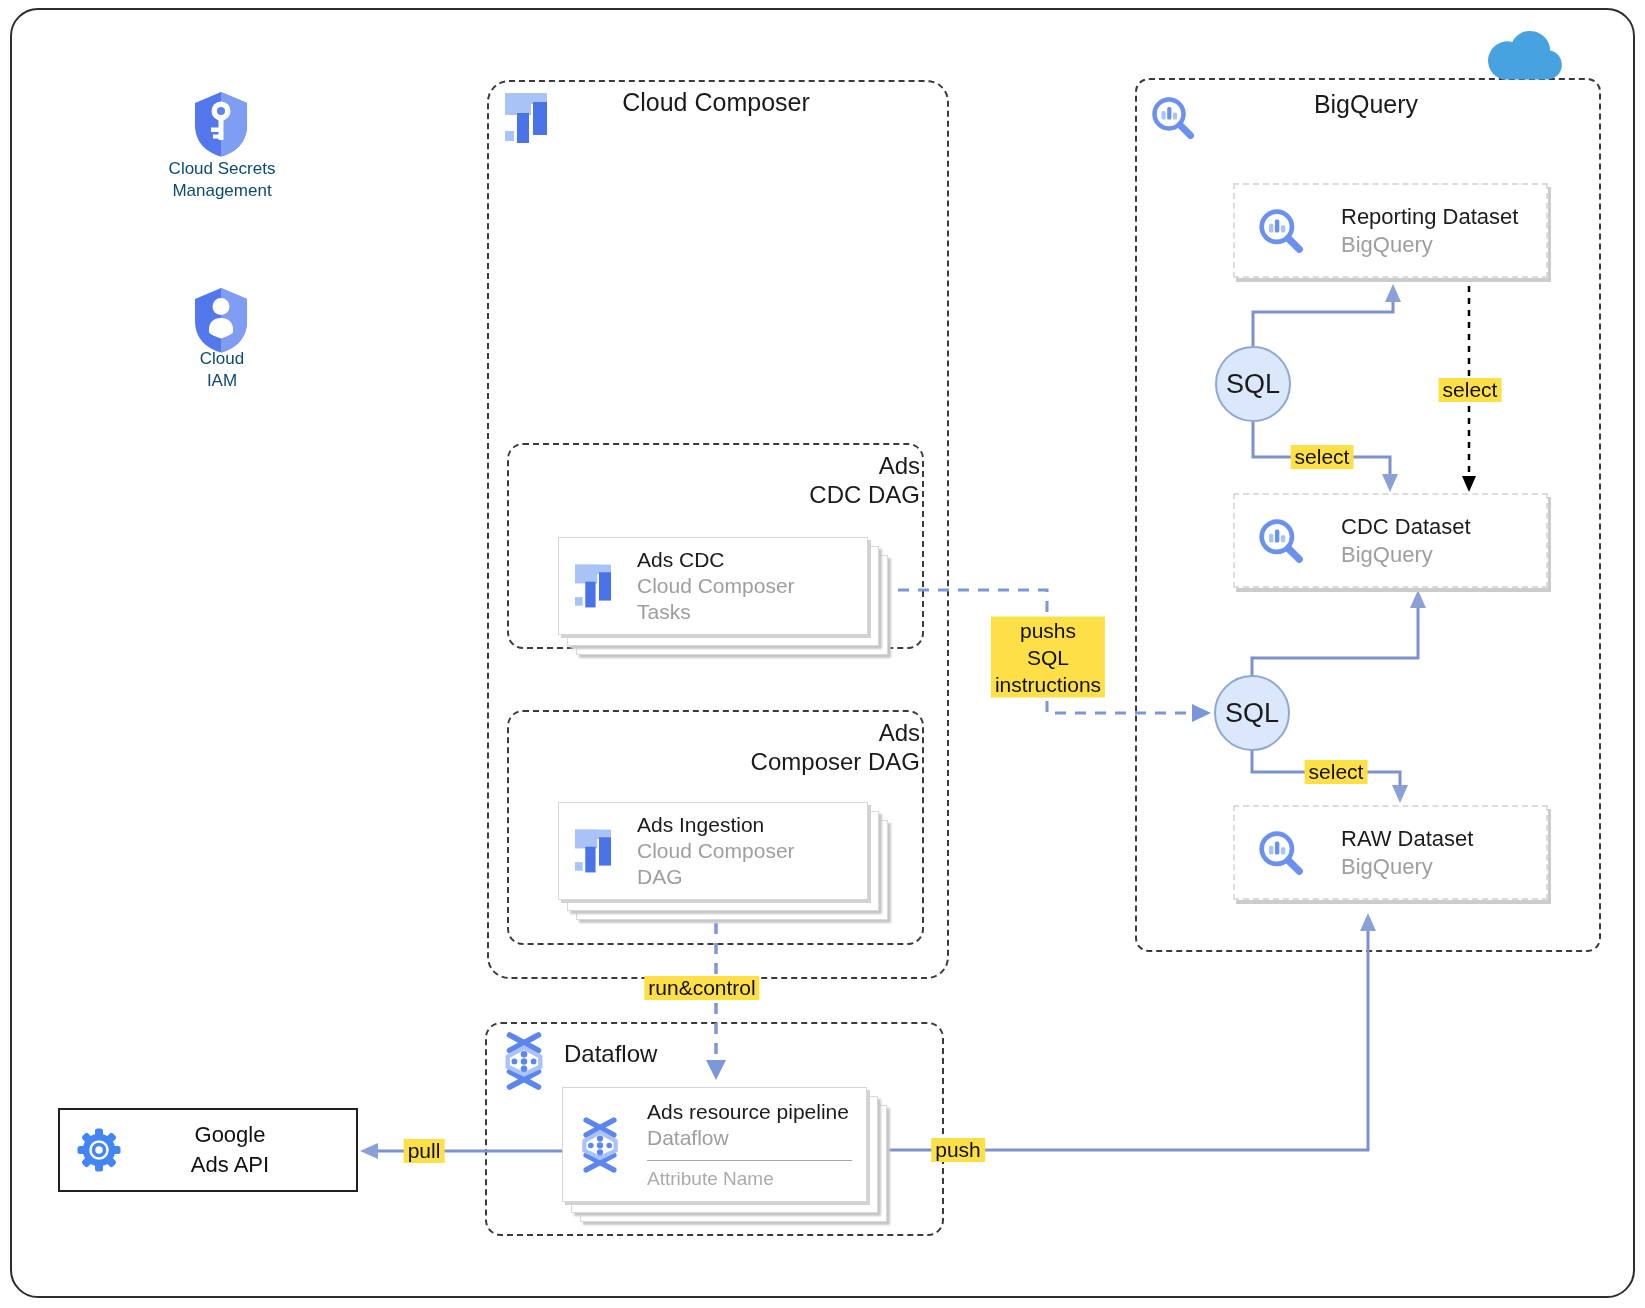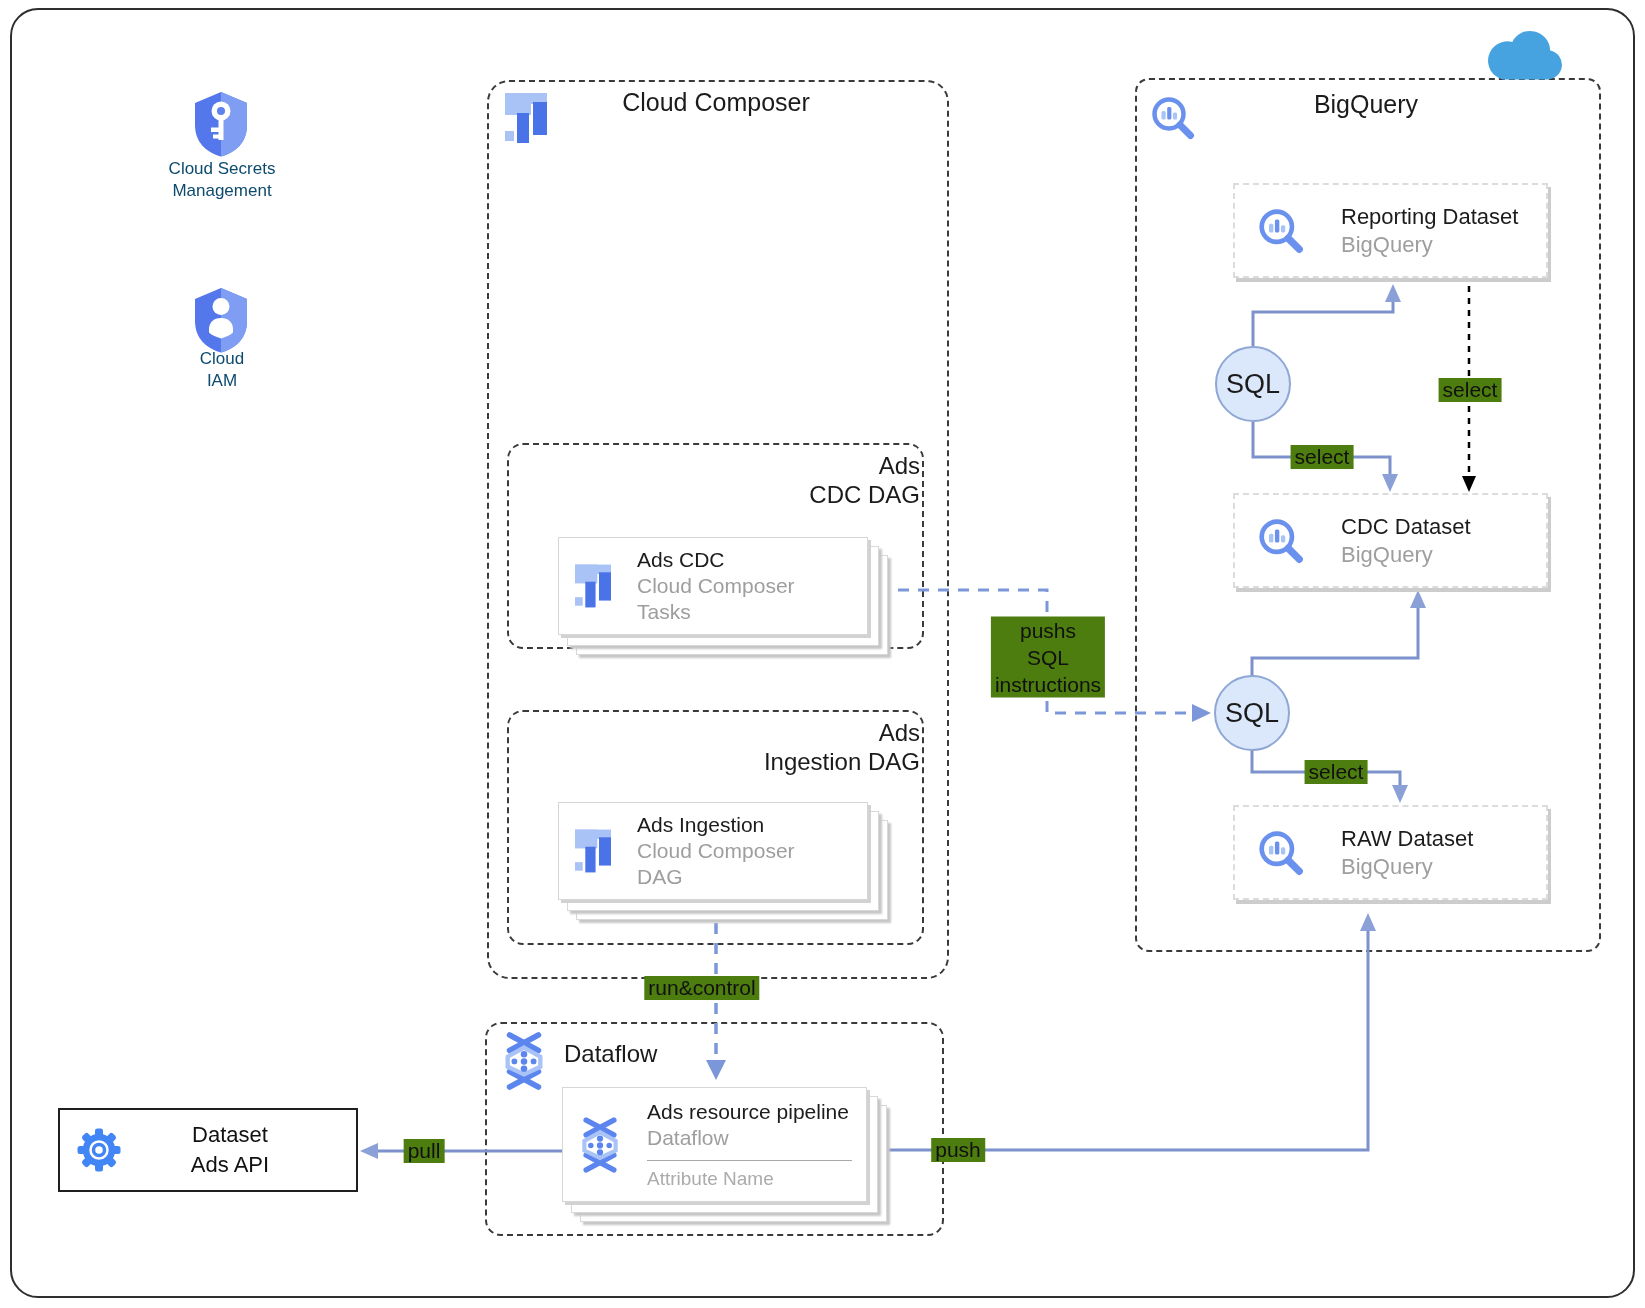--- a/index.html
+++ b/index.html
@@ -24,21 +24,21 @@
   .ds-card{position:absolute;width:315px;height:95px;background:#fff;border:2px dashed #dcdcdc;box-shadow:3px 4px 0 #cccccc;display:flex;align-items:center;box-sizing:border-box;padding-left:22px;z-index:3;}
   .ds-card .ctext{margin-left:36px;}
   .ds-title{font-size:22px;line-height:28px;color:#1c1c1c;}
   .ds-sub{font-size:22px;line-height:28px;color:#9e9e9e;}
   
   .sql-circle{position:absolute;width:76px;height:76px;border-radius:50%;background:#dbe8fb;border:2px solid #8fa7d4;display:flex;align-items:center;justify-content:center;font-size:27px;color:#1b1b1b;z-index:3;box-sizing:border-box;}
   
   .api-box{position:absolute;width:300px;height:84px;background:#fff;border:2px solid #1f1f1f;display:flex;align-items:center;box-sizing:border-box;padding-left:16px;z-index:3;}
   .api-text{flex:1;text-align:center;font-size:22px;line-height:30px;color:#111;margin-right:18px;}
   
-  .elabel{position:absolute;background:#4d7c0f;padding:0 4px;font-size:21px;color:#111;transform:translate(-50%,-50%);white-space:nowrap;z-index:4;text-align:center;}
+  .elabel{position:absolute;background:#fde047;padding:0 4px;font-size:21px;color:#111;transform:translate(-50%,-50%);white-space:nowrap;z-index:4;text-align:center;}
   .elabel .ln{display:block;line-height:27px;}
   
   #edges{position:absolute;left:0;top:0;z-index:2;pointer-events:none;}
   .icon{display:block;}
   #symbol-defs{position:absolute;width:0;height:0;overflow:hidden;}
 </style>
 </head>
 <body>
 
 <svg id="symbol-defs" aria-hidden="true">
@@ -150,21 +150,21 @@
   <div class="ctext">
     <div class="ctitle">Ads CDC</div>
     <div class="csub">Cloud Composer</div>
     <div class="csub">Tasks</div>
   </div>
 </div>
 
 <div class="abs dgroup-sm" style="left:507px;top:710px;width:413px;height:231px;"></div>
 <div class="dag-title" style="left:507px;top:718px;width:413px;">
   <span style="display:block;">Ads</span>
-  <span style="display:block;">Ingestion DAG</span>
+  <span style="display:block;">Composer DAG</span>
 </div>
 <div class="echo" style="left:576px;top:820px;width:310px;height:98px;"></div>
 <div class="echo" style="left:567px;top:811px;width:310px;height:98px;"></div>
 <div class="task-card" style="left:558px;top:802px;width:310px;height:98px;">
   <svg class="icon" width="36" height="44">
       <use href="#ic-composer"></use>
     </svg>
   <div class="ctext">
     <div class="ctitle">Ads Ingestion</div>
     <div class="csub">Cloud Composer</div>
@@ -226,21 +226,21 @@
     <div style="border-top:1px solid #a8a8a8;margin:9px 0 7px 0;"></div>
     <div class="csub" style="font-size:19px;line-height:22px;color:#ababab;">Attribute Name</div>
   </div>
 </div>
 
 <div class="api-box" style="left:58px;top:1108px;">
   <svg class="icon" width="46" height="46">
       <use href="#ic-gear"></use>
     </svg>
   <div class="api-text">
-    <span style="display:block;">Dataset</span>
+    <span style="display:block;">Google</span>
     <span style="display:block;">Ads API</span>
   </div>
 </div>
 
 <svg id="edges" width="1645" height="1308">
 
   <g>
     <path d="M1253,346 V312 H1393 V300" fill="none" stroke="#7d92cc" stroke-width="3"></path>
     <polygon points="1393,284 1385,302 1401,302" fill="#8ca0d8"></polygon>
   </g>

